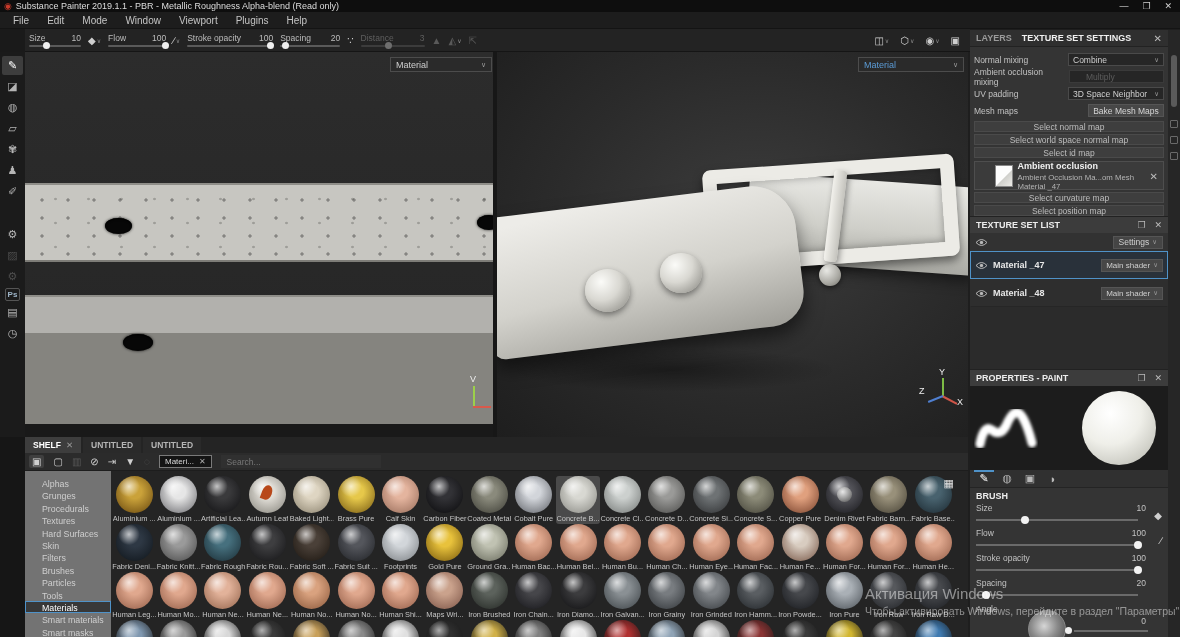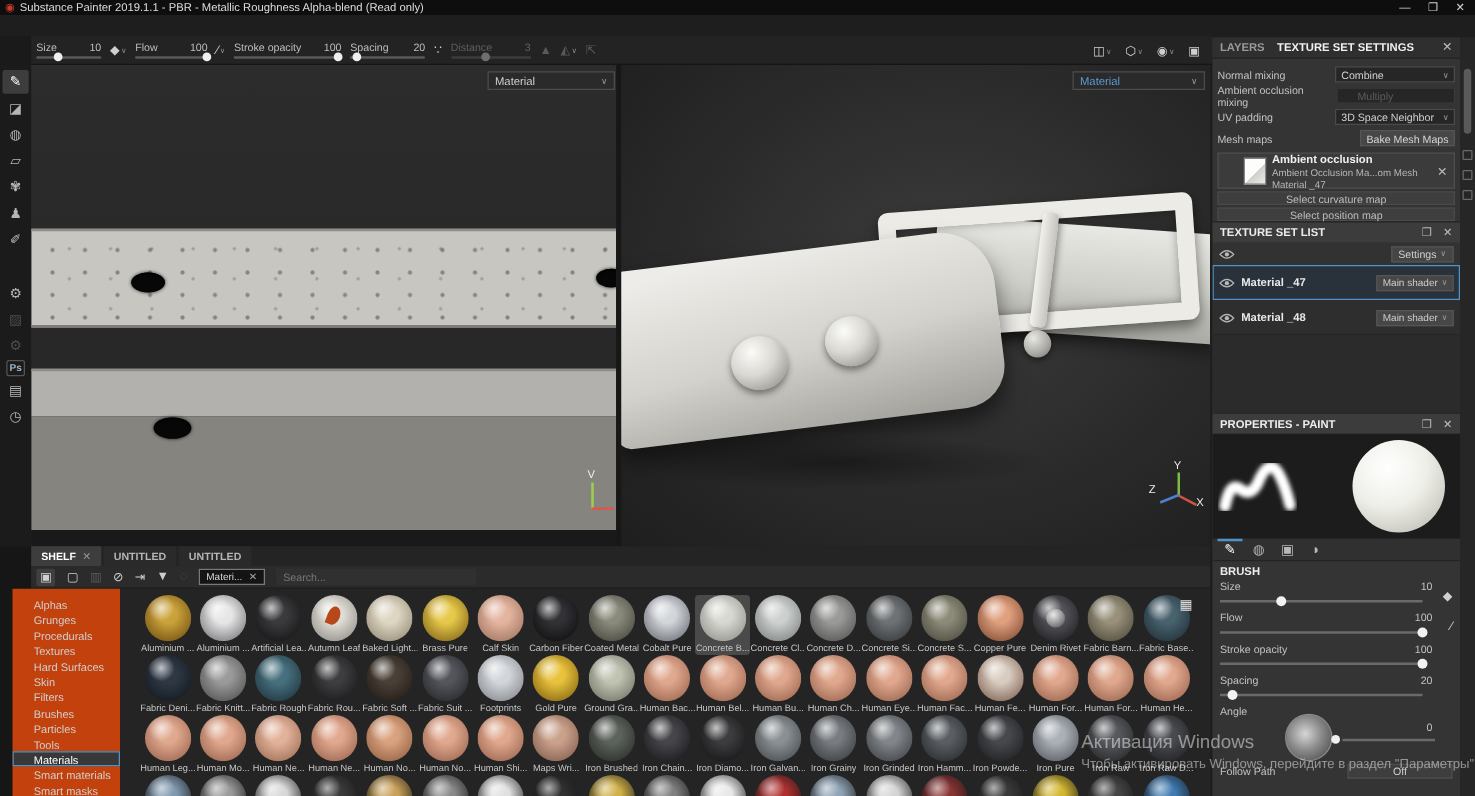--- a/index.html
+++ b/index.html
@@ -150,21 +150,21 @@
   .shelf-tab{height:16px;display:flex;align-items:center;gap:5px;padding:0 8px;font-size:8.5px;font-weight:bold;color:#b5b5b5;background:#2a2a2a;margin-right:2px;}
   .shelf-tab.active{background:#3d3d3d;color:#fff;}
   .shelf-tab .x{color:#999;font-weight:normal;}
   .shelf-toolbar{position:absolute;left:25px;top:16px;width:943px;height:18px;background:#2b2b2b;display:flex;align-items:center;gap:9px;padding-left:4px;border-bottom:1px solid #1d1d1d;}
   .sh-icon{color:#cfcfcf;font-size:10px;}
   .sh-icon.active{background:#3f3f3f;padding:1px 3px;border-radius:2px;}
   .sh-icon.dim{color:#585858;}
   .filter-chip{height:13px;background:#141414;border:1px solid #7a7a7a;display:flex;align-items:center;gap:5px;padding:0 5px;font-size:8px;color:#d8d8d8;}
   .filter-chip .x{color:#aaa;}
   .search-box{height:13px;width:160px;background:#303030;display:flex;align-items:center;padding:0 6px;font-size:8.5px;color:#777;}
-  .cat-list{position:absolute;left:10px;top:34px;width:86px;height:166px;background:#c2410c;padding-top:6px;overflow:hidden;}
+  .cat-list{position:absolute;left:25px;top:34px;width:86px;height:166px;background:#737373;padding-top:6px;overflow:hidden;}
   .cat-item{height:12.4px;line-height:12.4px;padding-left:16px;font-size:8.8px;color:#cfcfcf;border:1px solid transparent;white-space:nowrap;}
   .cat-item.selected{background:#383838;border:1px solid #4f92c8;color:#fff;}
   .mat-grid{position:absolute;left:112px;top:34px;width:846px;height:166px;overflow:hidden;display:grid;grid-template-columns:repeat(19,44.4px);grid-auto-rows:48px;padding-top:5px;}
   .mat-cell{display:flex;flex-direction:column;align-items:center;border-radius:3px;}
   .mat-cell.sel{background:#4a4a4a;}
   .mat-sphere{width:37px;height:37px;border-radius:50%;position:relative;}
   .mat-label{font-size:7.4px;color:#c6c6c6;margin-top:1px;white-space:nowrap;overflow:hidden;max-width:44px;}
   .leaf{position:absolute;left:13px;top:9px;width:10px;height:15px;background:#b8481a;border-radius:50% 50% 50% 0;transform:rotate(20deg);}
   .rivet{position:absolute;left:11px;top:11px;width:15px;height:15px;border-radius:50%;background:radial-gradient(circle at 38% 32%,#e8e8e8,#8a8a8a 60%,#4a4a4a);}
   .grid-settings{position:absolute;right:14px;top:40px;color:#e0e0e0;font-size:11px;}
@@ -184,20 +184,29 @@
   <div class="titlebar">
     <span class="app-icon">◉</span>
     <span>Substance Painter 2019.1.1 - PBR - Metallic Roughness Alpha-blend (Read only)</span>
     <div class="win-controls">
       <span>—</span>
       <span>❐</span>
       <span>✕</span>
     </div>
   </div>
 
+  <div class="menubar" id="menubar">
+      <div class="menu-item">File</div>
+      <div class="menu-item">Edit</div>
+      <div class="menu-item">Mode</div>
+      <div class="menu-item">Window</div>
+      <div class="menu-item">Viewport</div>
+      <div class="menu-item">Plugins</div>
+      <div class="menu-item">Help</div>
+    </div>
 
   <div class="toolbar-left-cap"></div>
   <div class="toolbar" id="toolbar">
       <div class="tb-group" style="width:52px">
        <div class="tb-line">
           <span>Size</span>
           <span>10</span>
         </div>
        <div class="tb-track">
           <span class="tb-knob" style="left:35%"></span>
@@ -340,20 +349,25 @@
             <div class="sel-box">
               <span>3D Space Neighbor</span>
               <i>∨</i>
             </div>
           </div>
           <div class="tss-row">
             <span class="tss-label">Mesh maps</span>
             <div class="mini-btn">Bake Mesh Maps</div>
           </div>
         </div>
+      <div id="map-buttons-top">
+          <div class="map-btn">Select normal map</div>
+          <div class="map-btn">Select world space normal map</div>
+          <div class="map-btn">Select id map</div>
+        </div>
       <div class="ao-card">
         <div class="ao-thumb"></div>
         <div class="ao-texts">
           <span class="ao-title">Ambient occlusion</span>
           <span class="ao-sub">Ambient Occlusion Ma...om Mesh Material _47</span>
         </div>
         <span class="ao-close">✕</span>
       </div>
       <div id="map-buttons-bottom">
           <div class="map-btn">Select curvature map</div>

